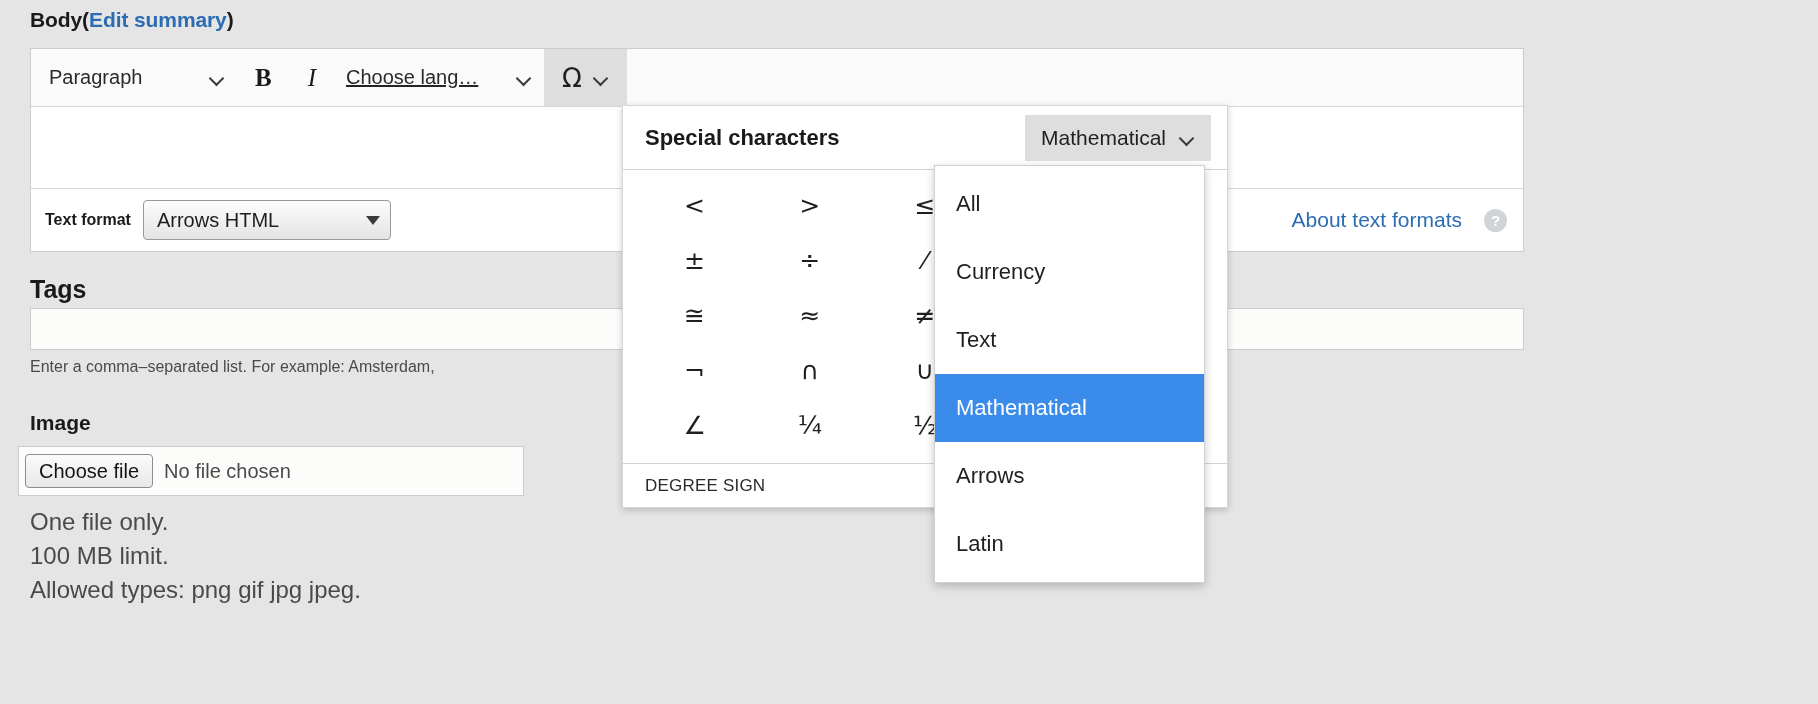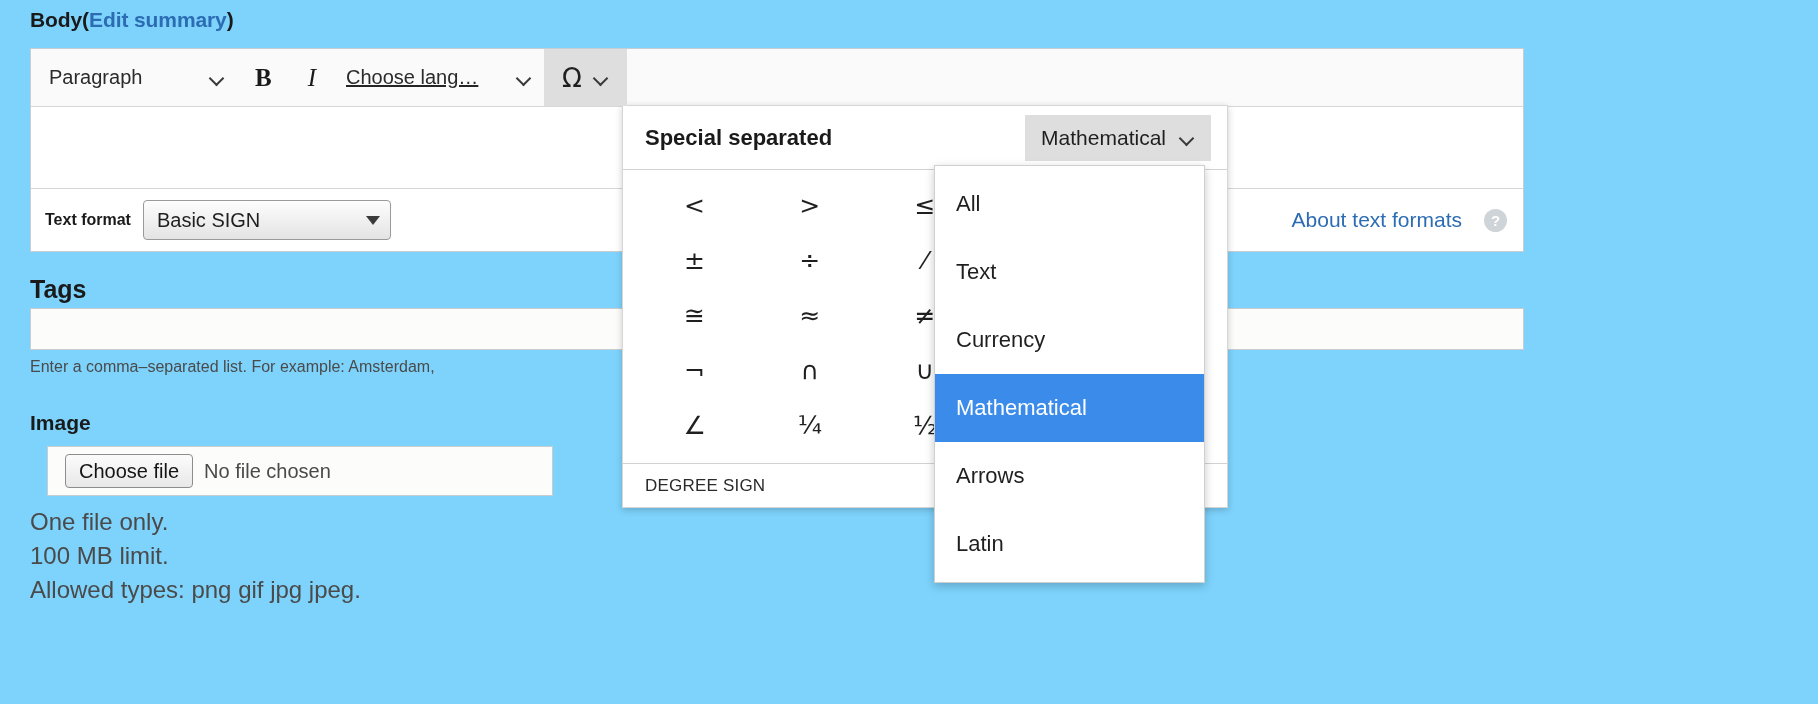--- a/index.html
+++ b/index.html
@@ -7,21 +7,21 @@
     margin: 0; padding: 0;
     width: 1818px; height: 704px;
     background: #ffffff;
     font-family: "Liberation Sans", sans-serif;
     color: #242424;
     overflow: hidden;
   }
   #page {
     position: relative;
     width: 1818px; height: 704px;
-    background: #7dd3fc;
+    background: #e5e5e5;
   }
 
   
   .body-label {
     position: absolute;
     left: 30px; top: 8px;
     font-size: 21px;
     font-weight: bold;
     color: #1a1a1a;
     letter-spacing: -0.1px;
@@ -211,27 +211,27 @@
   
   .image-label {
     position: absolute;
     left: 30px; top: 411px;
     font-size: 21px;
     font-weight: bold;
     color: #1a1a1a;
   }
   .file-row {
     position: absolute;
-    left: 47px; top: 446px;
+    left: 18px; top: 446px;
     width: 506px; height: 50px;
     border: 1px solid #c8cdd1;
     background: #fcfcfa;
     display: flex;
     align-items: center;
-    padding-left: 17px;
+    padding-left: 6px;
   }
   .choose-file-btn {
     height: 34px;
     border: 1px solid #8d8d8d;
     border-radius: 4px;
     background: linear-gradient(180deg, #fbfbfb 0%, #f0f0f0 60%, #e8e8e8 100%);
     font-size: 20px;
     color: #141414;
     padding: 0 13px;
     display: flex;
@@ -369,21 +369,21 @@
       </div>
       <div class="tb-item tb-omega">
         <span class="omega-glyph">Ω</span>
         <span class="chev"></span>
       </div>
     </div>
     <div class="editor-body"></div>
     <div class="editor-footer">
       <span class="tf-label">Text format</span>
       <div class="tf-select">
-        <span>Basic SIGN</span>
+        <span>Arrows HTML</span>
         <span class="caret"></span>
       </div>
       <div class="about-formats">
         <a class="lnk">About text formats</a>
         <span class="help-circle">?</span>
       </div>
     </div>
   </div>
 
   <div class="tags-label">Tags</div>
@@ -394,21 +394,21 @@
   <div class="file-row">
     <span class="choose-file-btn">Choose file</span>
     <span class="no-file">No file chosen</span>
   </div>
   <div class="file-desc fd1">One file only.</div>
   <div class="file-desc fd2">100 MB limit.</div>
   <div class="file-desc fd3">Allowed types: png gif jpg jpeg.</div>
 
   <div class="sc-panel">
     <div class="sc-header">
-      <span class="sc-title">Special separated</span>
+      <span class="sc-title">Special characters</span>
       <button class="sc-category-btn">
         <span>Mathematical</span>
         <span class="chev"></span>
       </button>
     </div>
     <div class="sc-grid" id="sc-grid">
         <div class="sc-cell">&lt;</div>
         <div class="sc-cell">&gt;</div>
         <div class="sc-cell">≤</div>
         <div class="sc-cell">≥</div>
@@ -431,20 +431,20 @@
         <div class="sc-cell">∠</div>
         <div class="sc-cell">¼</div>
         <div class="sc-cell">½</div>
         <div class="sc-cell">¾</div>
       </div>
     <div class="sc-status">DEGREE SIGN</div>
   </div>
 
   <div class="sc-menu" id="sc-menu">
       <div class="sc-menu-item">All</div>
+      <div class="sc-menu-item">Currency</div>
       <div class="sc-menu-item">Text</div>
-      <div class="sc-menu-item">Currency</div>
       <div class="sc-menu-item selected">Mathematical</div>
       <div class="sc-menu-item">Arrows</div>
       <div class="sc-menu-item">Latin</div>
     </div>
 
 </div>
 
 </body></html>

